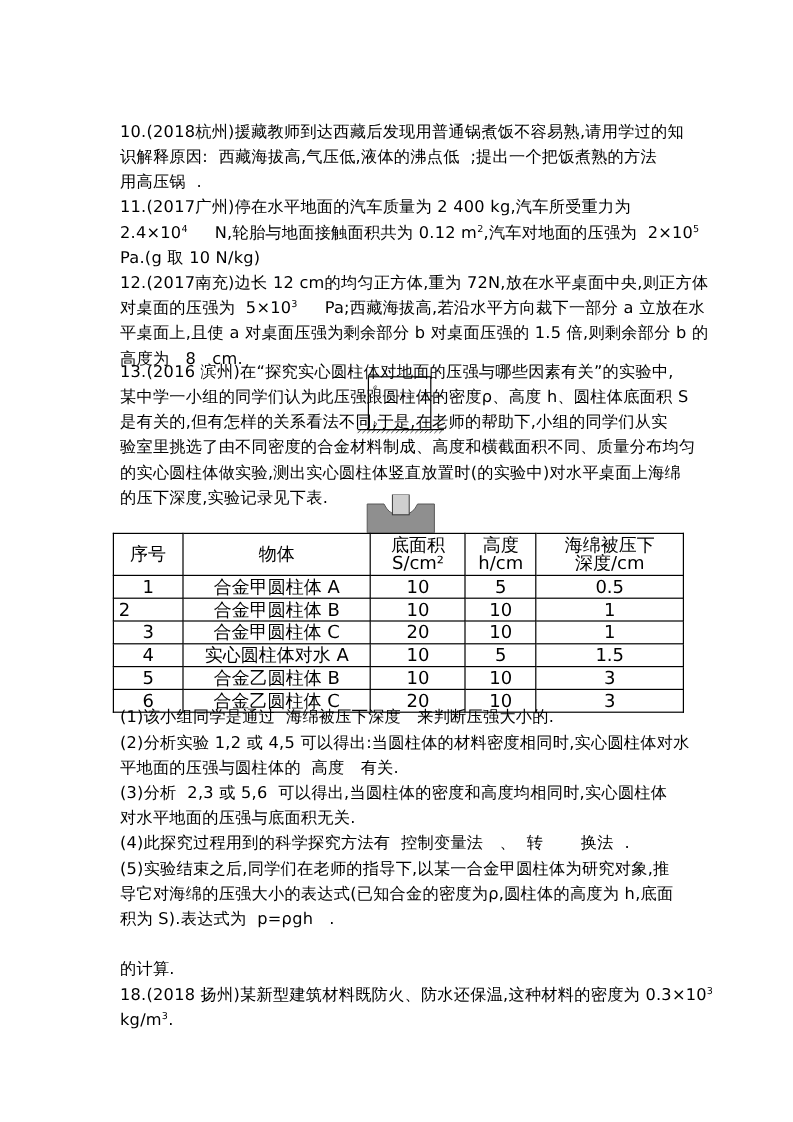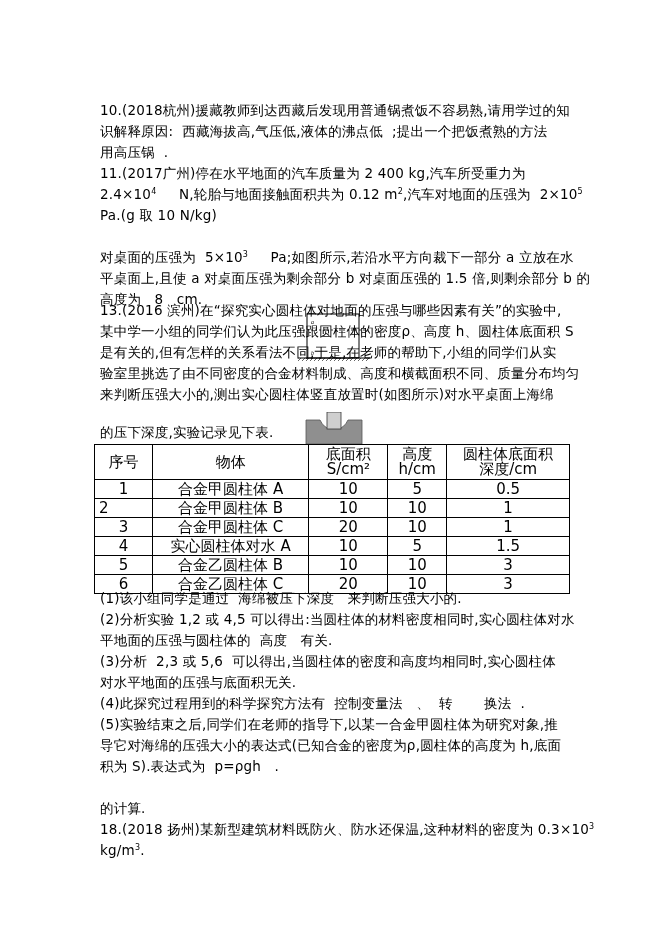--- a/index.html
+++ b/index.html
@@ -35,21 +35,22 @@
 <div class="page">
 
   <div class="line" style="top:100px"><span>10.(2018杭州)援藏教师到达西藏后发现用普通锅煮饭不容易熟,请用学过的知</span></div>
   <div class="line" style="top:121px"><span>识解释原因:</span><span class="u">  西藏海拔高,气压低,液体的沸点低  </span><span>;提出一个把饭煮熟的方法</span></div>
   <div class="line" style="top:142px"><span class="u">用高压锅  </span><span>.</span></div>
 
   <div class="line" style="top:163px"><span>11.(2017广州)停在水平地面的汽车质量为 2 400 kg,汽车所受重力为</span></div>
   <div class="line" style="top:184px"><span class="u"><span>2.4×10</span><sup>4</sup>&nbsp;&nbsp;&nbsp;&nbsp;</span><span> N,轮胎与地面接触面积共为 0.12 m</span><sup>2</sup><span>,汽车对地面的压强为</span><span class="u"><span>  2×10</span><sup>5</sup></span></div>
   <div class="line" style="top:205px"><span>Pa.(g 取 10 N/kg)</span></div>
 
-  <div class="line" style="top:247px"><span>对桌面的压强为</span><span class="u"><span>  5×10</span><sup>3</sup>&nbsp;&nbsp;&nbsp;&nbsp;</span><span> Pa;如图所示,若沿水平方向裁下一部分 a 立放在水</span></div>
+  <div class="line" style="top:226px"><span>12.(2017南充)边长 12 cm的均匀正方体,重为 72N,放在水平桌面中央,则正方体</span></div>
+  <div class="line" style="top:247px"><span>对桌面的压强为</span><span class="u"><span>  5×10</span><sup>3</sup>&nbsp;&nbsp;&nbsp;&nbsp;</span><span> Pa;西藏海拔高,若沿水平方向裁下一部分 a 立放在水</span></div>
   <div class="line" style="top:268px"><span>平桌面上,且使 a 对桌面压强为剩余部分 b 对桌面压强的 1.5 倍,则剩余部分 b 的</span></div>
   <div class="line" style="top:289px"><span>高度为</span><span class="u">   8   </span><span>cm.</span></div>
 
   <svg class="fig1" style="top:310px" viewBox="0 0 80 52">
     <rect x="13" y="4" width="52" height="44" fill="none" stroke="#000" stroke-width="1"></rect>
     <line x1="5" y1="20" x2="75" y2="20" stroke="#000" stroke-width="0.8" stroke-dasharray="2,2"></line>
     <text x="17" y="14" font-size="6" font-style="italic" font-family="Liberation Serif, serif">a</text>
     <text x="17" y="45" font-size="6" font-style="italic" font-family="Liberation Serif, serif">b</text>
     <line x1="4" y1="48" x2="76" y2="48" stroke="#000" stroke-width="1"></line>
     <g stroke="#000" stroke-width="0.6">
@@ -71,22 +72,22 @@
       <line x1="64" y1="51" x2="67" y2="48"></line>
         <line x1="68" y1="51" x2="71" y2="48"></line>
         <line x1="72" y1="51" x2="75" y2="48"></line>
     </g>
   </svg>
 
   <div class="line" style="top:300px"><span>13.(2016 滨州)在“探究实心圆柱体对地面的压强与哪些因素有关”的实验中,</span></div>
   <div class="line" style="top:321px"><span>某中学一小组的同学们认为此压强跟圆柱体的密度ρ、高度 h、圆柱体底面积 S</span></div>
   <div class="line" style="top:342px"><span>是有关的,但有怎样的关系看法不同,于是,在老师的帮助下,小组的同学们从实</span></div>
   <div class="line" style="top:363px"><span>验室里挑选了由不同密度的合金材料制成、高度和横截面积不同、质量分布均匀</span></div>
-  <div class="line" style="top:384px"><span>来判断压强大小的,测出实心圆柱体竖直放置时(如图所示)对水平桌面上海绵</span></div>
-  <div class="line" style="top:422px"><span>的压下深度,实验记录见下表.</span></div>
+  <div class="line" style="top:384px"><span>的实心圆柱体做实验,测出实心圆柱体竖直放置时(的实验中)对水平桌面上海绵</span></div>
+  <div class="line" style="top:405px"><span>的压下深度,实验记录见下表.</span></div>
 
   <svg class="fig2" style="top:412px" viewBox="0 0 72 32" hidden=""></svg>
   <svg style="position:absolute;left:296px;top:412px;width:72px;height:32px" viewBox="0 0 72 32">
     <path d="M10 8 L24 8 Q28 16 33 16 L43 16 Q48 16 52 8 L66 8 L66 32 L10 32 Z" fill="#8f8f8f" stroke="#555" stroke-width="0.8"></path>
     <rect x="31" y="0" width="14" height="17" fill="#cfcfcf" stroke="#333" stroke-width="0.8"></rect>
   </svg>
 
   <table class="data">
     <colgroup>
       <col style="width:58px">
@@ -94,21 +95,21 @@
         <col style="width:79px">
         <col style="width:59px">
         <col style="width:123px">
     </colgroup>
     <tbody>
         <tr class="head">
       <td><span>序号</span></td>
       <td><span>物体</span></td>
       <td><span>底面积</span><br><span>S/cm²</span></td>
       <td><span>高度</span><br><span>h/cm</span></td>
-      <td><span>圆柱体底面积</span><br><span>深度/cm</span></td>
+      <td><span>海绵被压下</span><br><span>深度/cm</span></td>
     </tr>
     <tr>
       <td>1</td>
       <td>合金甲圆柱体 A</td>
       <td>10</td>
       <td>5</td>
       <td>0.5</td>
     </tr>
     <tr>
       <td class="left">2</td>

